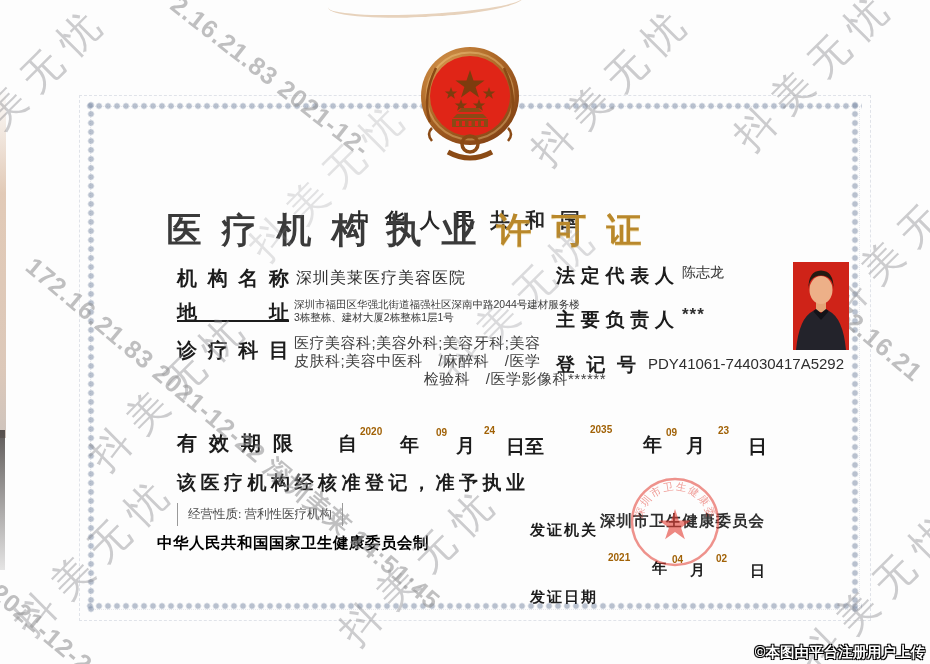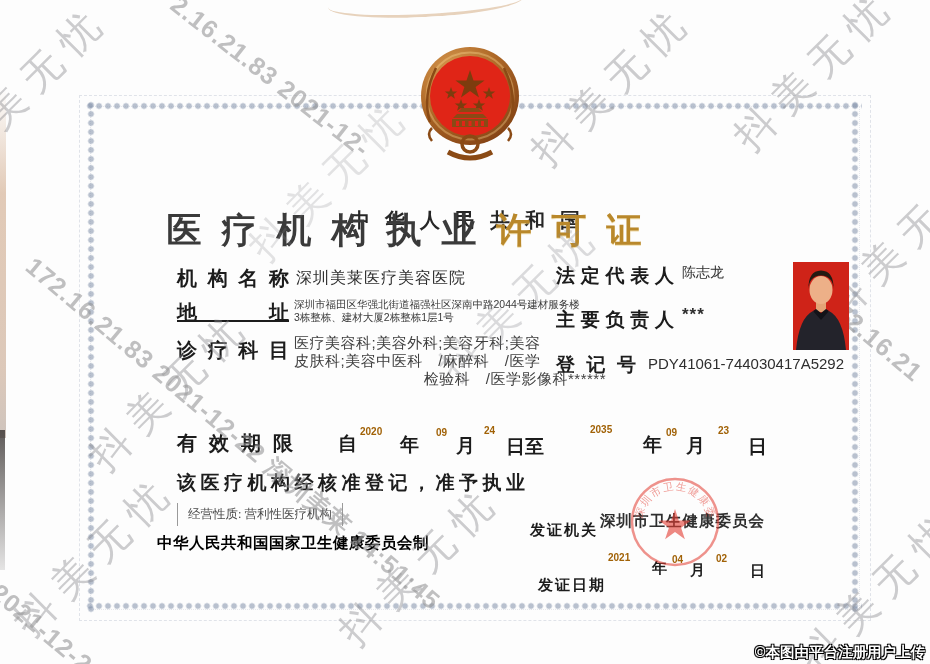--- a/index.html
+++ b/index.html
@@ -186,21 +186,21 @@
 <span class="abs num" style="left:718px;top:425px;">23</span>
 <span class="abs unit" style="left:748px;top:434px;">日</span>
 
 <div class="abs approval">该医疗机构经核准登记，准予执业</div>
 <div class="abs bizbox">经营性质: 营利性医疗机构</div>
 <div class="abs maker serif">中华人民共和国国家卫生健康委员会制</div>
 
 <span class="abs jlabel l15" style="left:530px;top:521px;width:66px;">发证机关</span>
 <span class="abs val" style="left:600px;top:511px;font-size:15.5px;font-weight:700;letter-spacing:1px;">深圳市卫生健康委员会</span>
 
-<span class="abs jlabel l15" style="left:530px;top:576px;width:66px;margin-left:8px;">发证日期</span>
+<span class="abs jlabel l15" style="left:530px;top:588px;width:66px;">发证日期</span>
 <span class="abs num" style="left:608px;top:552px;">2021</span>
 <span class="abs unit" style="left:652px;top:559px;font-size:15px;">年</span>
 <span class="abs num" style="left:672px;top:554px;">04</span>
 <span class="abs unit" style="left:690px;top:561px;font-size:15px;">月</span>
 <span class="abs num" style="left:716px;top:553px;">02</span>
 <span class="abs unit" style="left:750px;top:562px;font-size:15px;">日</span>
 
 <div class="abs" style="left:627px;top:473px;z-index:4;">
   <svg width="96" height="96" viewBox="0 0 96 96">
     <defs>

